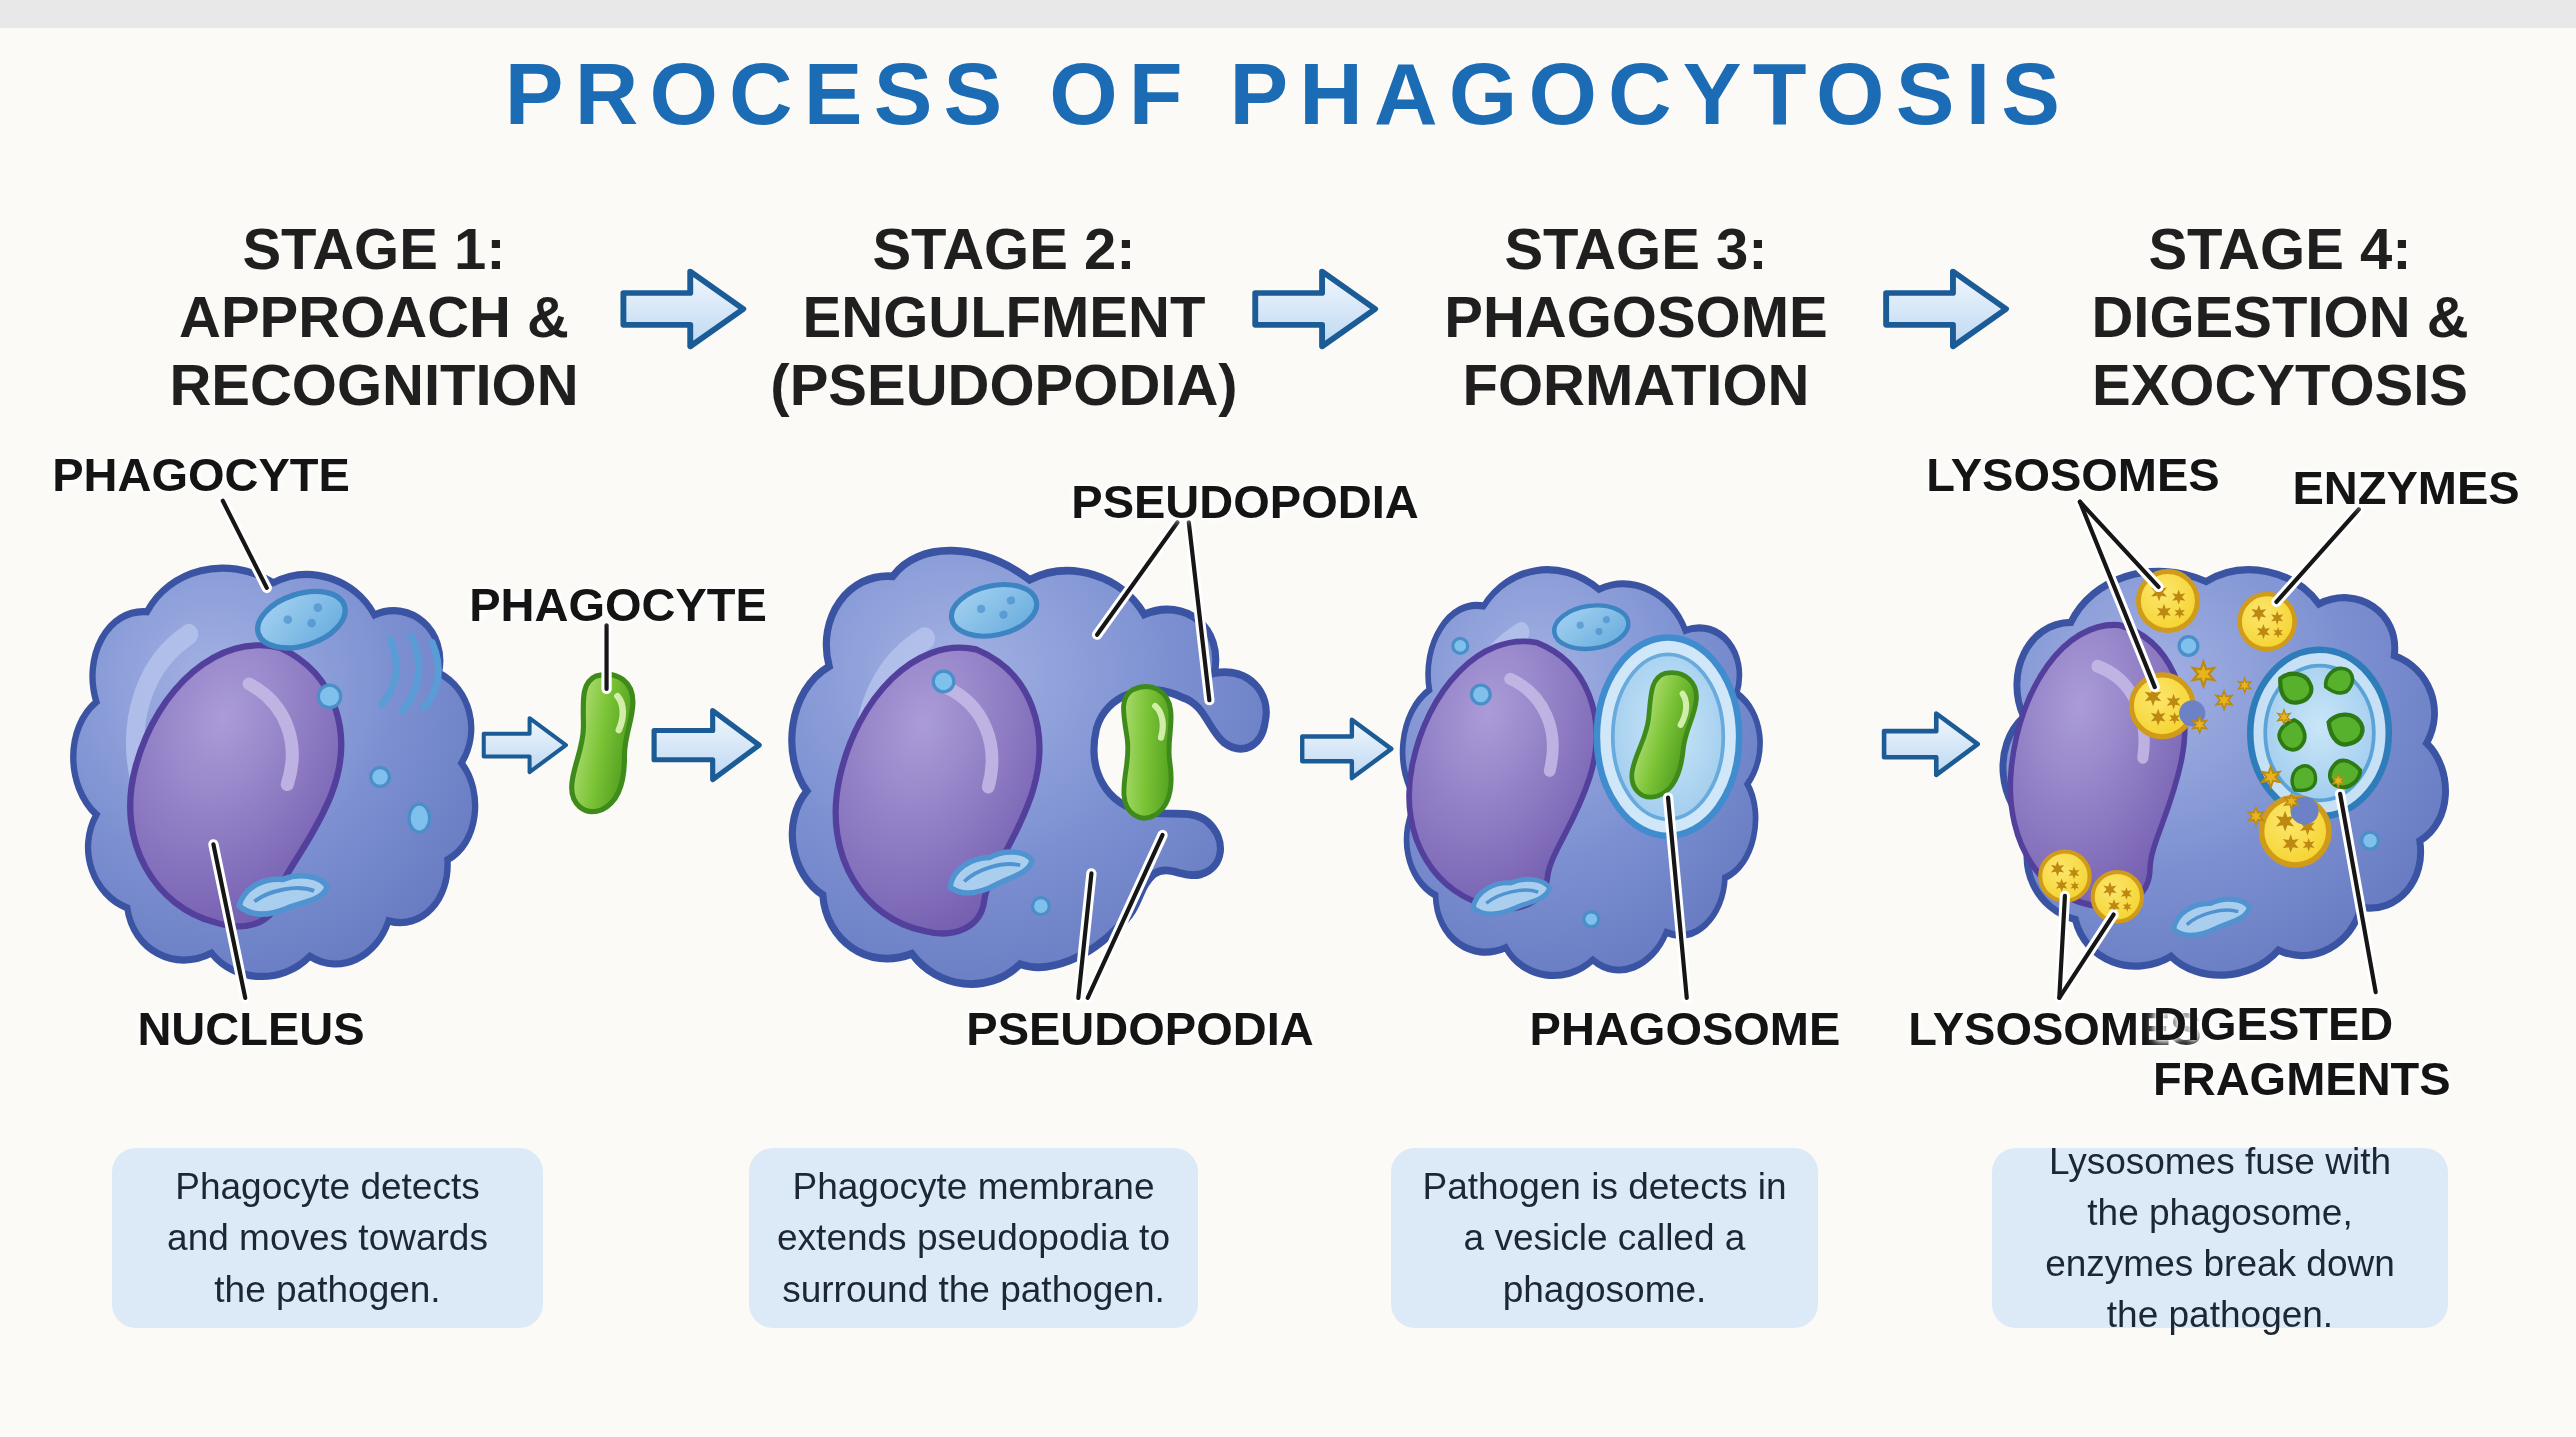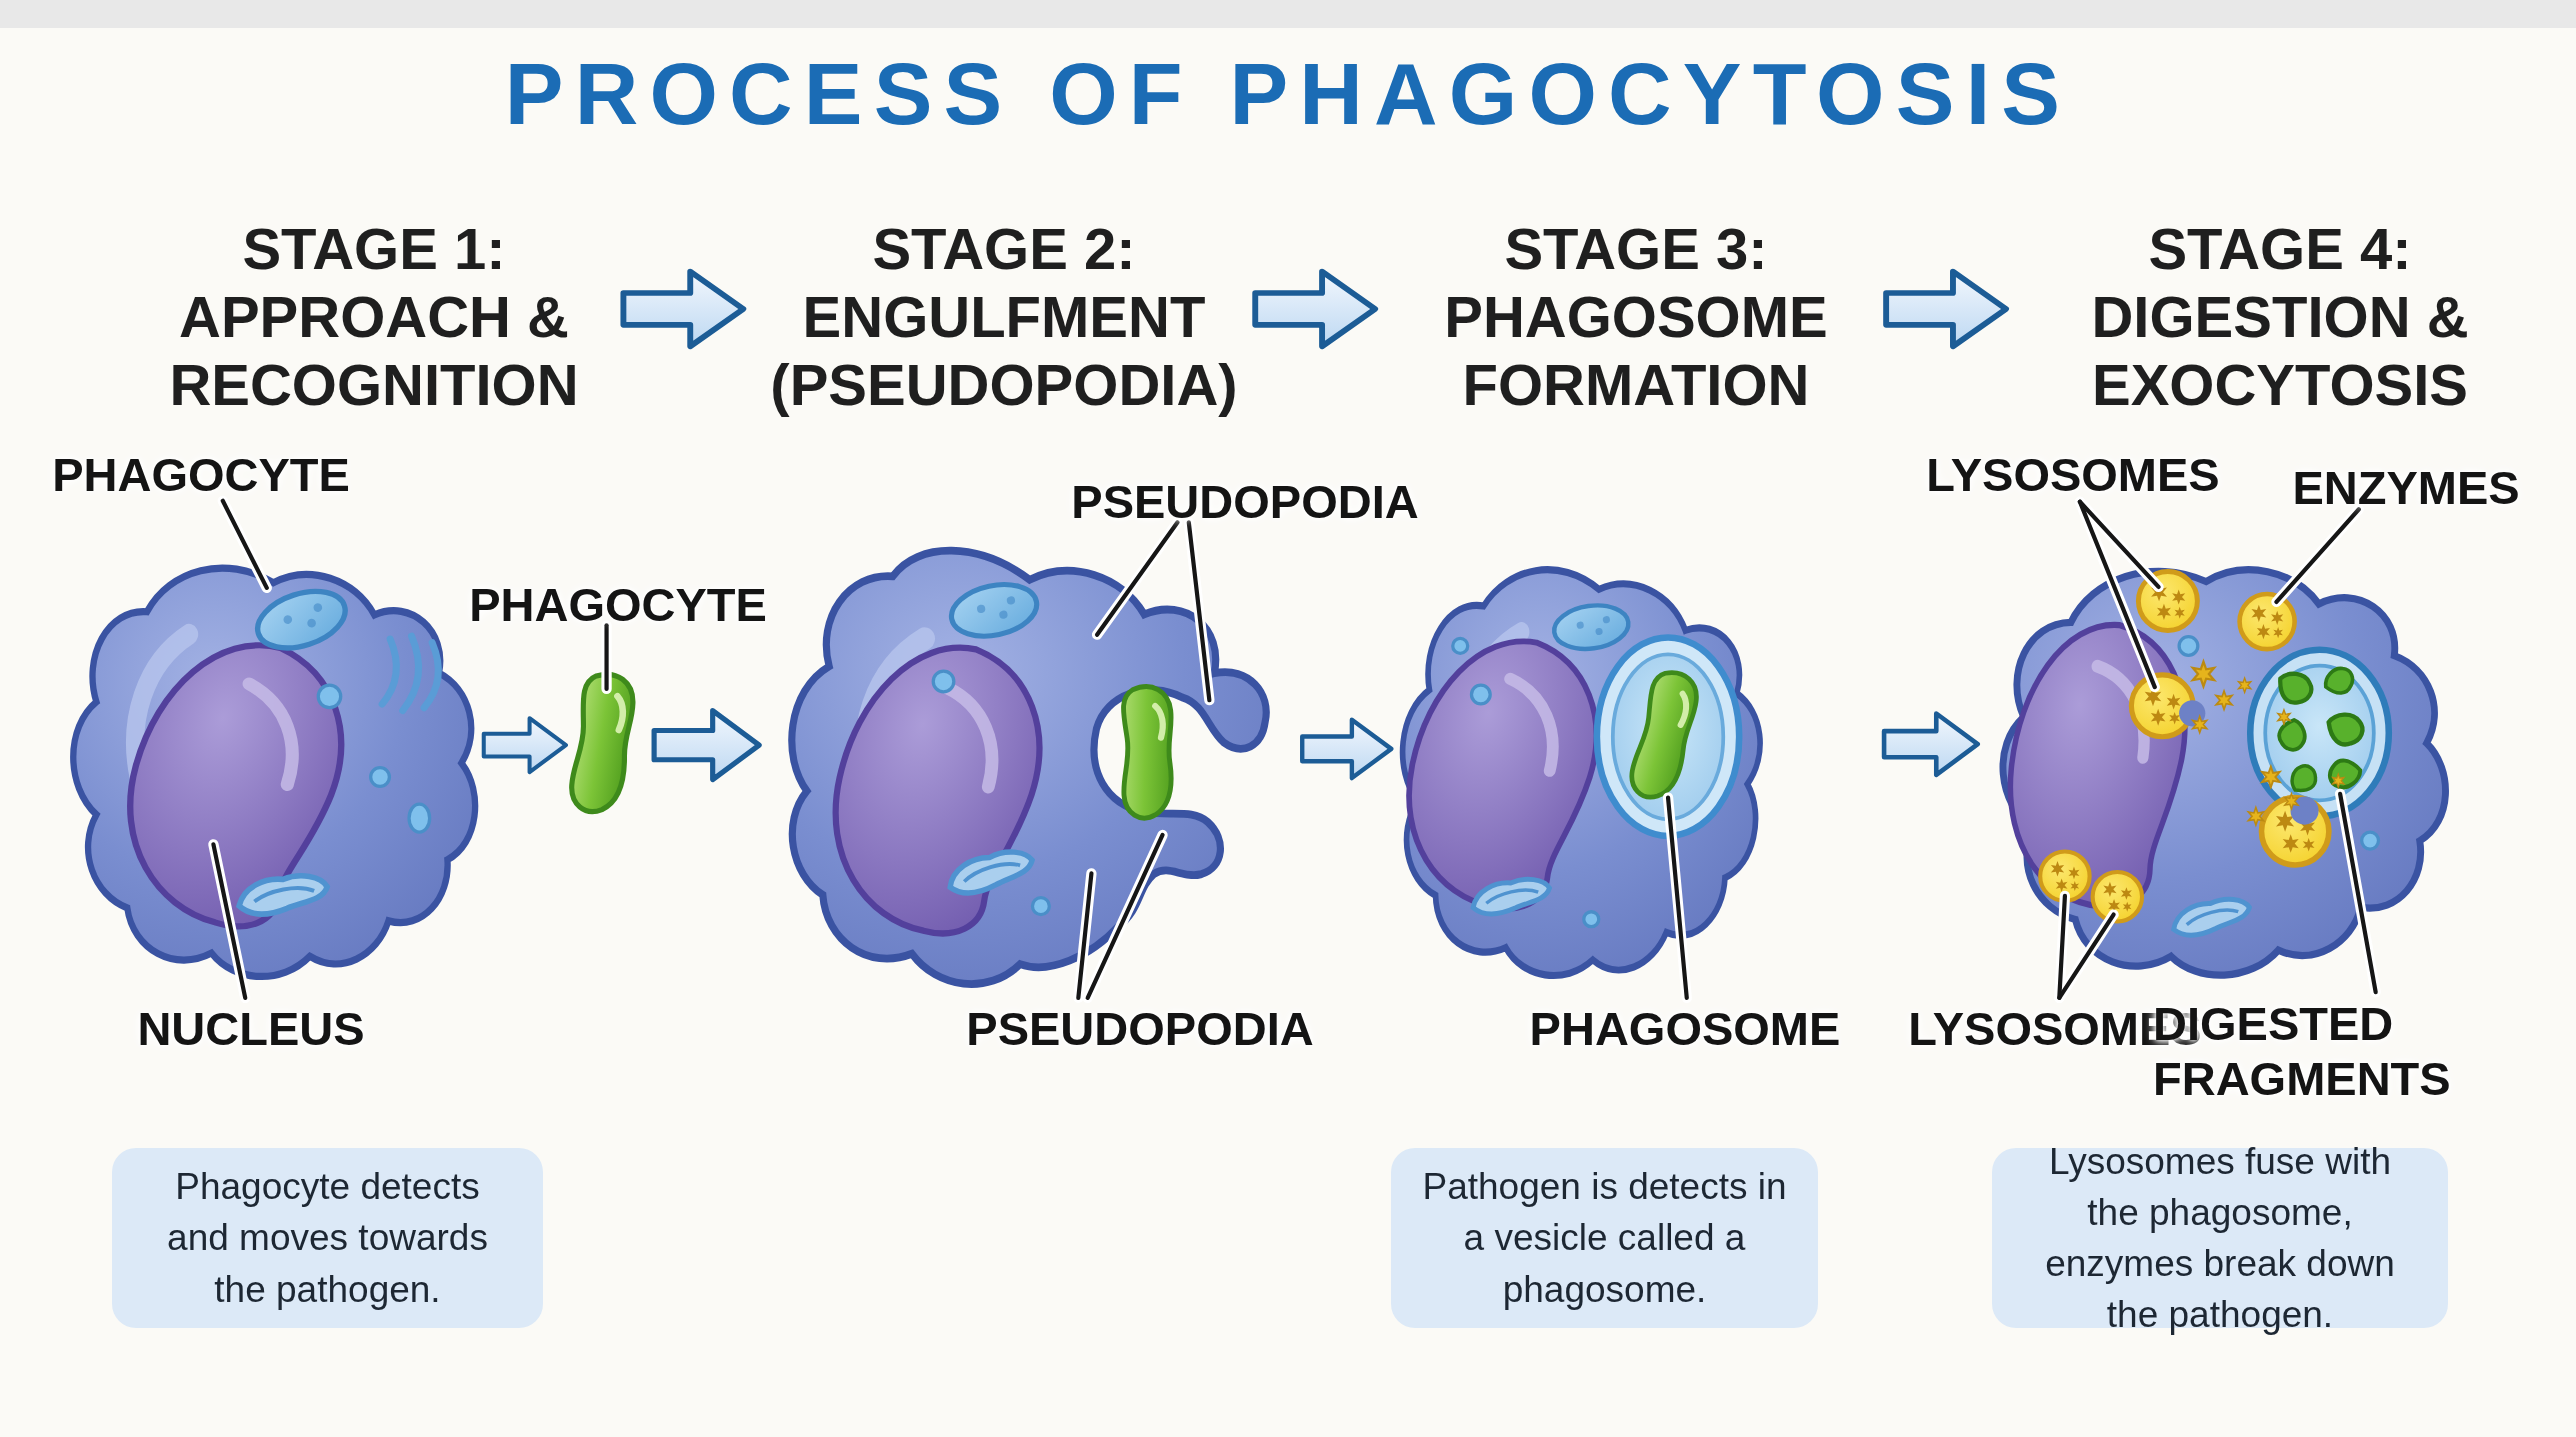--- a/index.html
+++ b/index.html
@@ -304,17 +304,18 @@
   <div class="label" style="left:251px;  top:973px">NUCLEUS</div>
   <div class="label" style="left:1245px; top:446px">PSEUDOPODIA</div>
   <div class="label" style="left:1140px; top:973px">PSEUDOPODIA</div>
   <div class="label" style="left:1685px; top:973px">PHAGOSOME</div>
   <div class="label" style="left:2073px; top:419px">LYSOSOMES</div>
   <div class="label" style="left:2406px; top:432px">ENZYMES</div>
   <div class="label" style="left:2055px; top:973px">LYSOSOMES</div>
   <div class="label multiline" style="left:2331px; top:968px">DIGESTED FRAGMENTS</div>
 
   <div class="desc" style="left:112px;  width:431px">Phagocyte detects and moves towards the pathogen.</div>
+  <div class="desc" style="left:749px;  width:449px">Phagocyte membrane extends pseudopodia to surround the pathogen.</div>
   <div class="desc" style="left:1391px; width:427px">Pathogen is detects in a vesicle called a phagosome.</div>
   <div class="desc" style="left:1992px; width:456px">Lysosomes fuse with the phagosome, enzymes break down the pathogen.</div>
 
 </div>
 
 
 </body></html>

